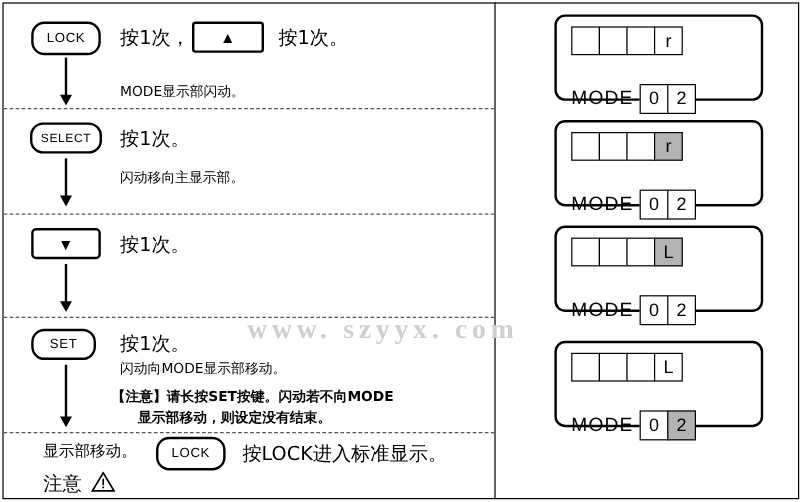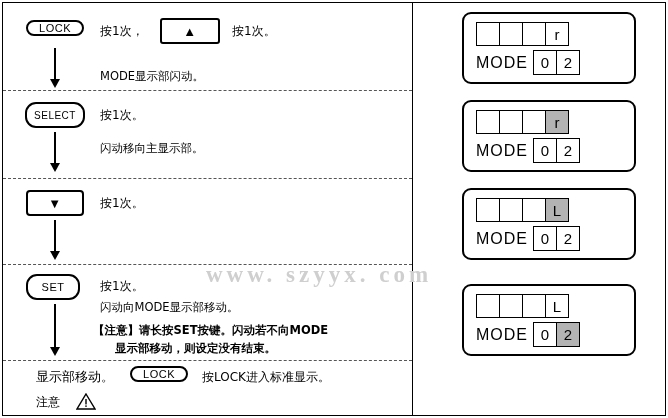--- a/index.html
+++ b/index.html
@@ -70,31 +70,31 @@
     display: inline-flex;
     align-items: center;
     justify-content: center;
     border: 2px solid #000;
     border-radius: 11px;
     background: #fff;
     font-size: 11px;
     letter-spacing: 0.5px;
     box-sizing: border-box;
   }
-  .key-lock   { width: 58px; height: 16px; }
+  .key-lock   { width: 58px; height: 28px; }
   .key-select { width: 60px; height: 26px; font-size: 10px; }
   .key-set    { width: 54px; height: 26px; }
   .key-arrow  { width: 58px; height: 26px; border-radius: 4px; font-size: 13px; }
   .key-arrow-sq { width: 60px; height: 26px; border-radius: 3px; font-size: 13px; }
 
   .pos { position: absolute; }
 
   .cn {
     font-family: "DejaVu Sans", sans-serif;
-    font-size: 12px;
+    font-size: 16px;
     line-height: 17px;
   }
   .cn-sm {
     font-family: "DejaVu Sans", sans-serif;
     font-size: 11.5px;
     line-height: 16px;
   }
 
   
   .arrow-down {
@@ -146,21 +146,21 @@
     font-size: 15px;
     font-family: "Liberation Sans", sans-serif;
     background: #fff;
   }
   .cell:first-child { margin-left: 0; }
   .cell.shaded { background: #b3b3b3; }
 
   .mode-row {
     position: absolute;
     left: 12px;
-    top: 36px;
+    top: 56px;
     display: flex;
     align-items: center;
   }
   .mode-label {
     font-size: 16px;
     letter-spacing: 1px;
     margin-right: 6px;
   }
   .mode-cell {
     width: 24px;

